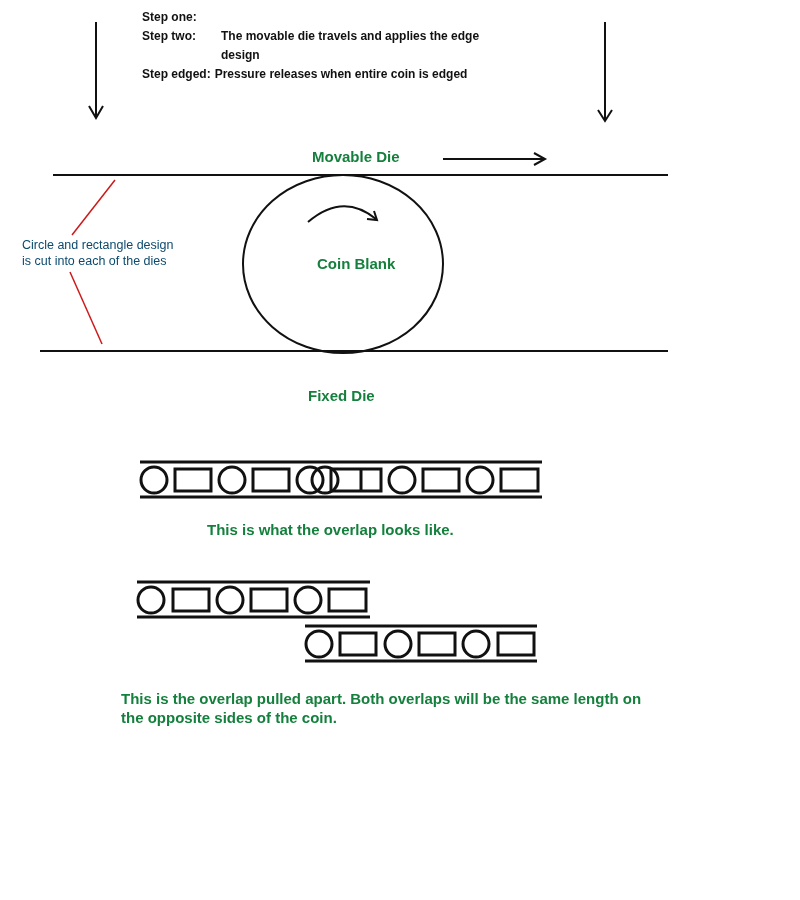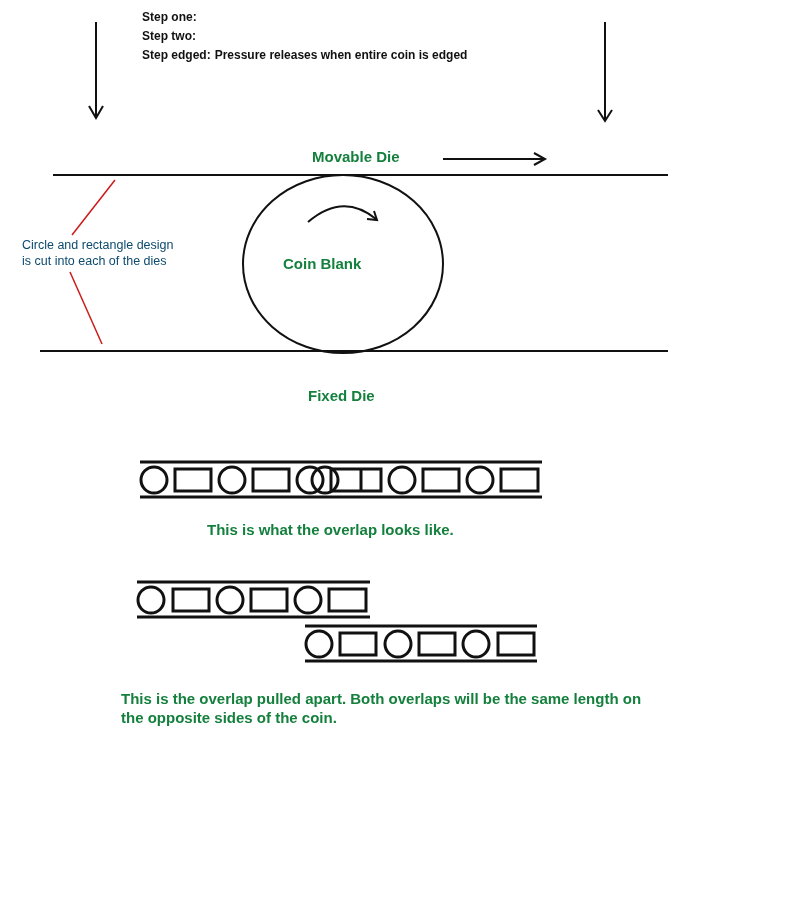--- a/index.html
+++ b/index.html
@@ -129,27 +129,29 @@
     <rect x="498" y="633" width="36" height="22"></rect>
   </g>
 </svg>
 
 <div class="steps">
   <div class="step-row">
     <span class="step-label step-one-label">Step one:</span>
   </div>
   <div class="step-row">
     <span class="step-label step-two-label">Step two:</span>
+    <span class="step-text">The movable die travels and applies the edge
+design</span>
   </div>
   <div class="step-row step-three-row">
     <span class="step-label">Step edged:</span>
     <span class="step-text">Pressure releases when entire coin is edged</span>
   </div>
 </div>
 
 <div class="txt" style="left:312px; top:147px;">Movable Die</div>
-<div class="txt" style="left:283px; top:254px;">Coin Blank</div>
+<div class="txt" style="left:317px; top:254px;">Coin Blank</div>
 <div class="annotation">Circle and rectangle design
 is cut into each of the dies</div>
 <div class="txt" style="left:308px; top:386px;">Fixed Die</div>
 <div class="txt" style="left:207px; top:520px;">This is what the overlap looks like.</div>
 <div class="txt" style="left:121px; top:689px;">This is the overlap pulled apart.  Both overlaps will be the same length on</div>
 <div class="txt" style="left:121px; top:708px;">the opposite sides of the coin.</div>
 
 </body></html>

